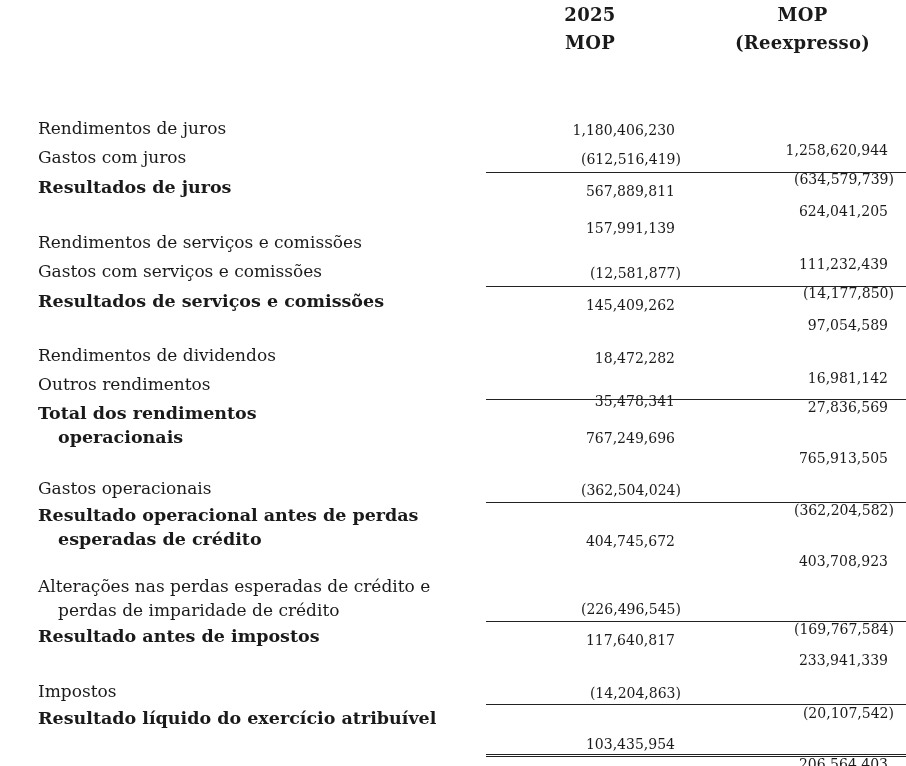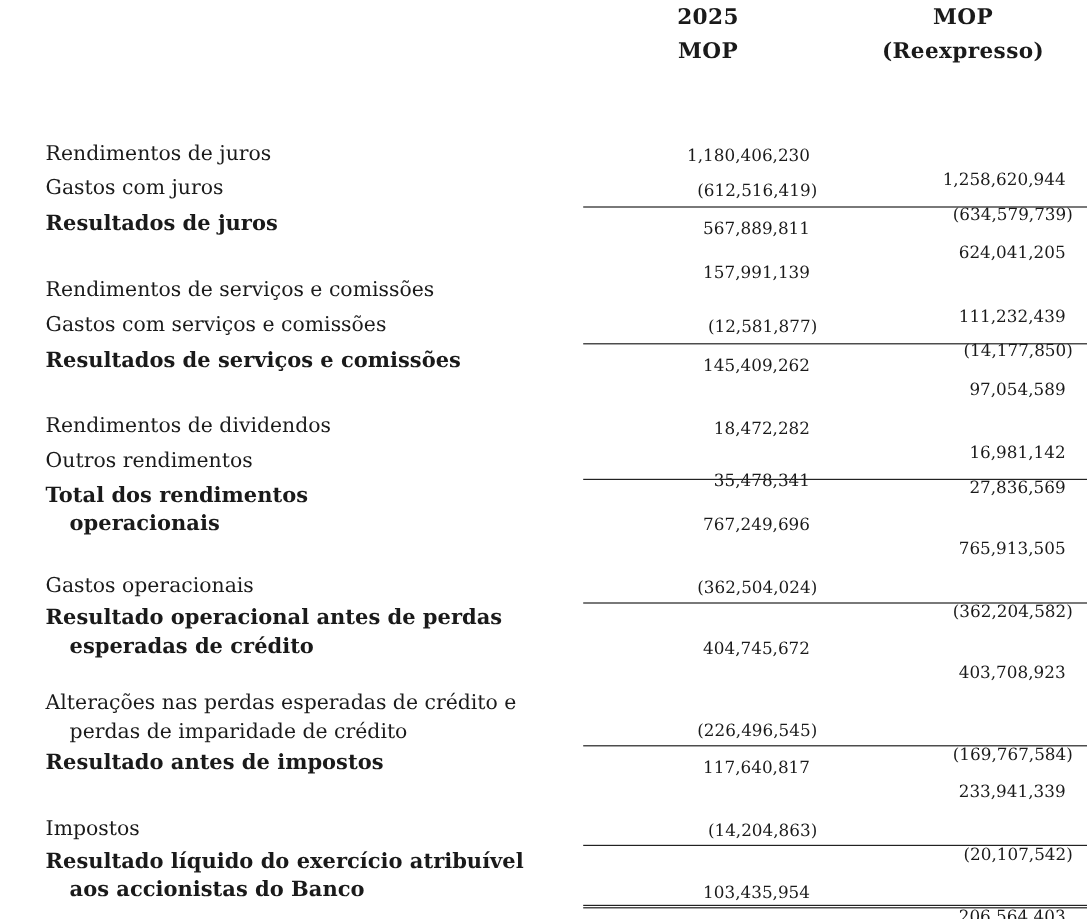--- a/index.html
+++ b/index.html
@@ -114,17 +114,16 @@
 <div class="num v1" style="top:628px">117,640,817</div>
 <div class="num v2" style="top:628px">233,941,339</div>
 
 <div class="lbl" style="top:679px">Impostos</div>
 <div class="num v1 neg" style="top:681px">(14,204,863)</div>
 <div class="num v2 neg" style="top:681px">(20,107,542)</div>
 <div class="rule" style="top:704px"></div>
 
 <div class="lbl bold" style="top:706px">
   <span>Resultado líquido do exercício atribuível</span>
-  <span class="cont">aos accionistas do Banco</span>
 </div>
 <div class="num v1" style="top:732px">103,435,954</div>
 <div class="num v2" style="top:732px">206,564,403</div>
 <div class="rule dbl" style="top:754px"></div>
 
 </body></html>

